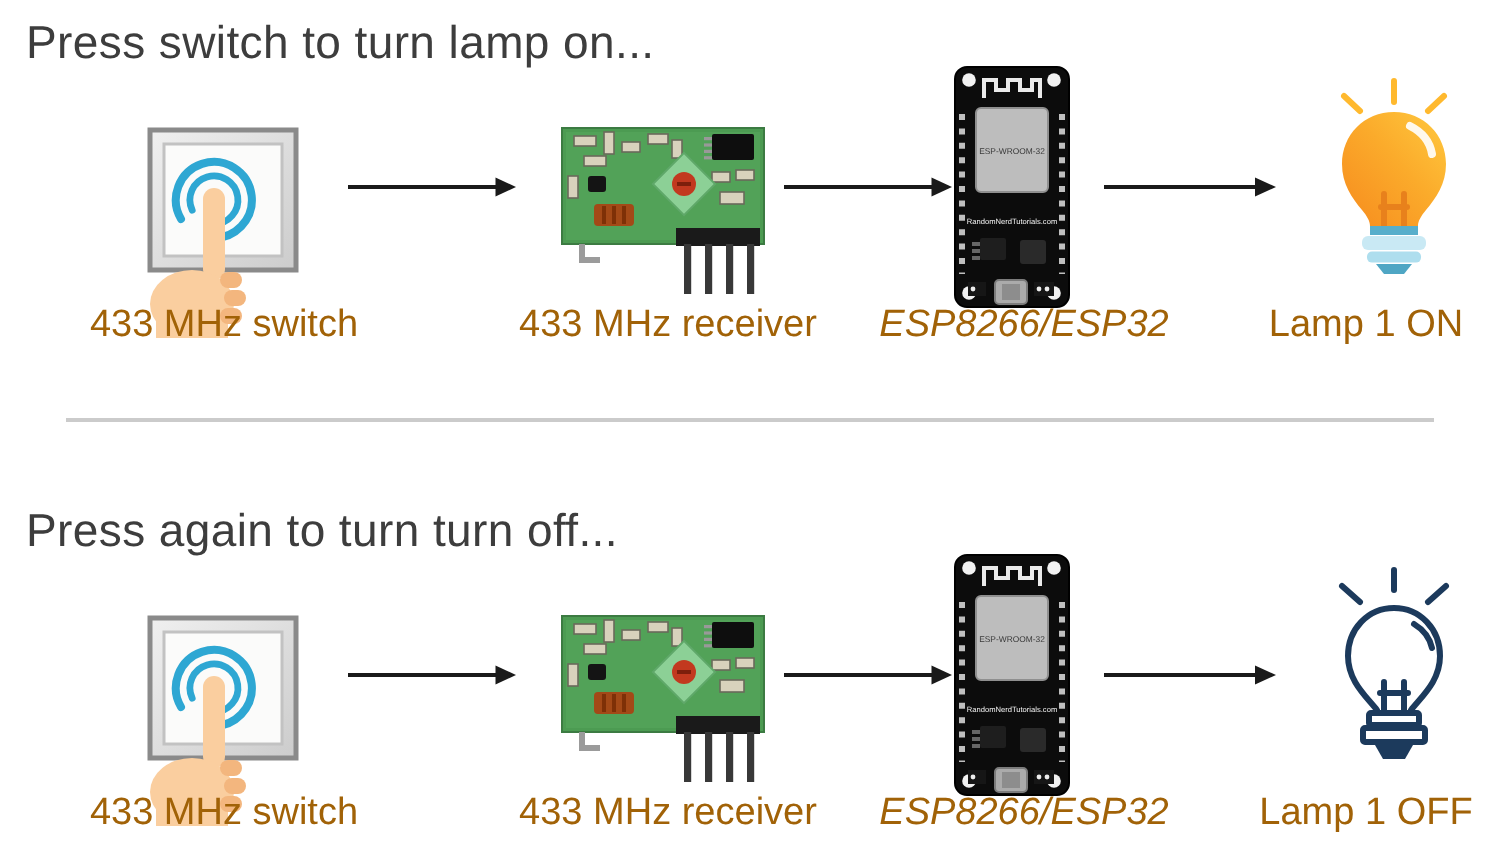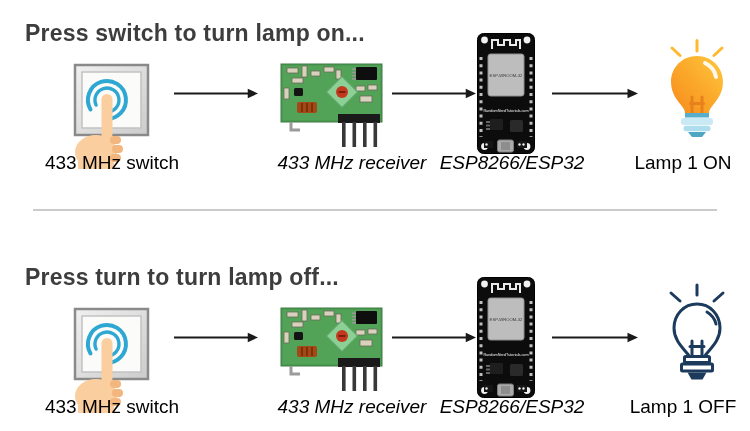--- a/index.html
+++ b/index.html
@@ -4,38 +4,38 @@
 <style>
   html,body{margin:0;padding:0;background:#fff;}
   .canvas{
     position:relative;width:750px;height:431px;background:#ffffff;overflow:hidden;
     font-family:"Liberation Sans",sans-serif;
   }
   .row{position:absolute;left:0;width:750px;height:230px;}
   .row.r1{top:0;}
   .row.r2{top:244px;}
   .heading{
-    position:absolute;left:9px;top:4px;margin:16px;
-    font-size:23px;font-weight:700;color:#3d3d3d;letter-spacing:0.2px;
+    position:absolute;left:9px;top:4px;margin:4px;
+    font-size:23px;font-weight:400;color:#3d3d3d;letter-spacing:0.2px;
   }
   .icon{position:absolute;}
   .icon svg{display:block;width:100%;height:100%;}
   .pos-switch{left:60px;top:57px;width:100px;height:112px;}
   .pos-arrow1{left:174px;top:88px;width:84px;height:11px;}
   .pos-receiver{left:280px;top:58px;width:106px;height:92px;}
   .pos-arrow2{left:392px;top:88px;width:84px;height:11px;}
   .pos-esp{left:477px;top:33px;width:58px;height:121px;}
   .pos-arrow3{left:552px;top:88px;width:86px;height:11px;}
   .pos-lamp{left:652px;top:38px;width:88px;height:100px;}
   .step-label{
     position:absolute;top:152px;width:170px;text-align:center;
-    font-size:19px;color:#000000;white-space:nowrap;
+    font-size:19px;color:#a16207;white-space:nowrap;
   }
   .lbl-switch{left:27px;}
-  .lbl-receiver{left:267px;font-style:italic;}
+  .lbl-receiver{left:249px;}
   .lbl-esp{left:427px;font-style:italic;}
   .lbl-lamp{left:598px;}
   .divider{
     position:absolute;left:33px;top:209px;width:684px;height:2px;
     background:#cbcbcb;
   }
   .defs-svg{position:absolute;width:0;height:0;overflow:hidden;}
 </style>
 </head>
 <body>
@@ -220,21 +220,21 @@
 
     <div class="step-label lbl-switch">433 MHz switch</div>
     <div class="step-label lbl-receiver">433 MHz receiver</div>
     <div class="step-label lbl-esp">ESP8266/ESP32</div>
     <div class="step-label lbl-lamp">Lamp 1 ON</div>
   </section>
 
   <div class="divider"></div>
 
   <section class="row r2">
-    <h2 class="heading">Press turn to turn lamp off...</h2>
+    <h2 class="heading">Press again to turn turn off...</h2>
 
     <div class="icon pos-switch">
       <svg viewBox="0 0 100 112">
           <use href="#sym-switch"></use>
         </svg>
     </div>
     <div class="icon pos-arrow1">
       <svg viewBox="0 0 86 11" preserveAspectRatio="none">
           <use href="#sym-arrow"></use>
         </svg>

